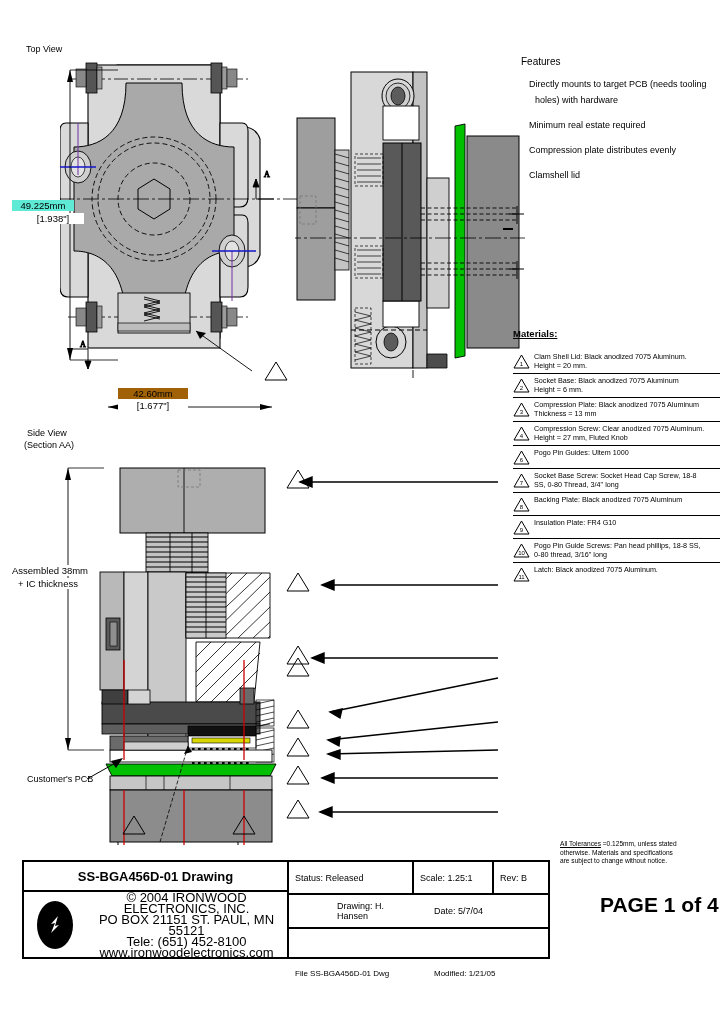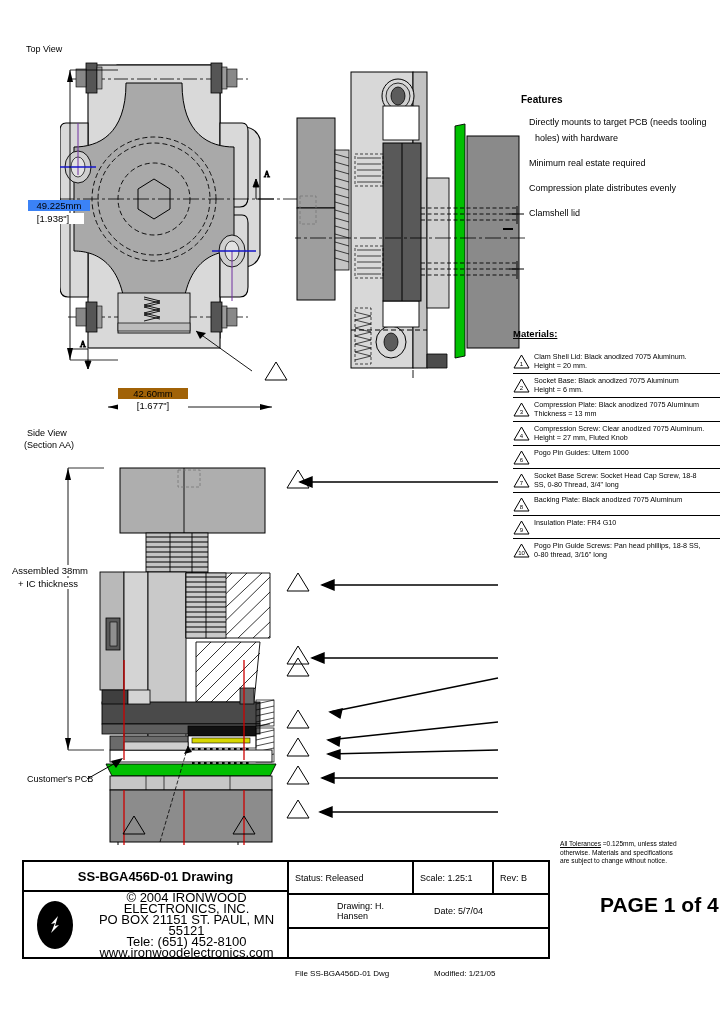--- a/index.html
+++ b/index.html
@@ -5,21 +5,21 @@
   html,body{margin:0;padding:0;background:#fff;}
   body{width:720px;height:1012px;position:relative;overflow:hidden;
        font-family:"Liberation Sans", sans-serif; color:#000;}
   .sheet{position:absolute;left:0;top:0;width:720px;height:1012px;}
   .abs{position:absolute;}
   .lbl{font-size:9px;line-height:11px;white-space:pre;}
   .dim{font-size:9.5px;line-height:11px;text-align:center;white-space:pre;}
 
   
   #features{left:521px;top:56px;width:199px;}
-  #features .head{font-size:10px;font-weight:bold;margin-bottom:11px;margin-top:38px;}
+  #features .head{font-size:10px;font-weight:normal;margin-bottom:11px;}
   #features .feat{font-size:9px;line-height:12px;margin-bottom:13px;padding-left:8px;}
 
   
   #materials{left:513px;top:328px;width:207px;}
   #materials .head{font-size:9.5px;font-weight:bold;text-decoration:underline;margin-bottom:11px;}
   .mat-row{display:flex;align-items:flex-start;padding:2px 0 3px 0;border-bottom:1px solid #000;}
   .mat-row:last-child{border-bottom:none;}
   .mat-row .tri{flex:0 0 17px;margin-right:4px;padding-top:2px;}
   .mat-row .txt{font-size:7.2px;line-height:9px;white-space:pre-line;}
 
@@ -161,21 +161,21 @@
     <polygon points="136,276 146,278 140,284" fill="#000"></polygon>
   </svg>
 
   <svg class="dwg" width="70" height="320" style="left:56px;top:60px;">
     <line x1="14" y1="10" x2="14" y2="300" stroke="#000" stroke-width="0.9"></line>
     <polygon points="14,10 11,22 17,22" fill="#000"></polygon>
     <polygon points="14,300 11,288 17,288" fill="#000"></polygon>
     <line x1="14" y1="10" x2="62" y2="10" stroke="#000" stroke-width="0.8"></line>
     <line x1="14" y1="300" x2="62" y2="300" stroke="#000" stroke-width="0.8"></line>
   </svg>
-  <div class="abs dim" style="left:28px;top:200px;width:62px;background:#3b82f6;">49.225mm</div>
+  <div class="abs dim" style="left:12px;top:200px;width:62px;background:#5eead4;">49.225mm</div>
   <div class="abs dim" style="left:22px;top:213px;width:62px;background:#fff;">[1.938"]</div>
 
   <svg class="dwg" width="190" height="40" style="left:100px;top:385px;">
     <line x1="8" y1="22" x2="172" y2="22" stroke="#000" stroke-width="0.9"></line>
     <polygon points="8,22 20,19 20,25" fill="#000"></polygon>
     <polygon points="172,22 160,19 160,25" fill="#000"></polygon>
   </svg>
   <div class="abs dim" style="left:118px;top:388px;width:70px;background:#a16207;">42.60mm</div>
   <div class="abs dim" style="left:118px;top:400px;width:70px;background:#fff;">[1.677"]</div>
 
@@ -540,20 +540,29 @@
       <div class="tri">
         <svg width="17" height="15" viewBox="0 0 17 15">
             <polygon points="8.5,1 16,14 1,14" fill="none" stroke="#000" stroke-width="1"></polygon>
             <text class="tnum" x="8.5" y="12" text-anchor="middle">10</text>
           </svg>
       </div>
       <div class="txt">Pogo Pin Guide Screws: Pan head phillips, 18-8 SS,
 0-80 thread, 3/16" long</div>
     </div>
 
+    <div class="mat-row">
+      <div class="tri">
+        <svg width="17" height="15" viewBox="0 0 17 15">
+            <polygon points="8.5,1 16,14 1,14" fill="none" stroke="#000" stroke-width="1"></polygon>
+            <text class="tnum" x="8.5" y="12" text-anchor="middle">11</text>
+          </svg>
+      </div>
+      <div class="txt">Latch: Black anodized 7075 Aluminum.</div>
+    </div>
   </div>
 
   <div class="abs" id="tolnote">
     <div><span class="u">All Tolerances</span><span> =0.125mm, unless stated</span></div>
     <div>otherwise. Materials and specifications</div>
     <div>are subject to change without notice.</div>
   </div>
   <div class="abs" id="pageno">PAGE 1 of 4</div>
 
   <div class="abs" id="titleblock">

